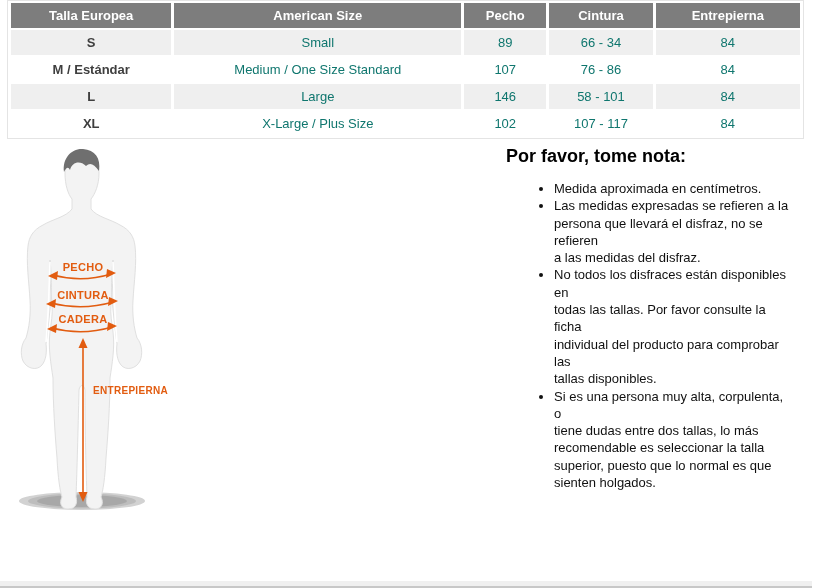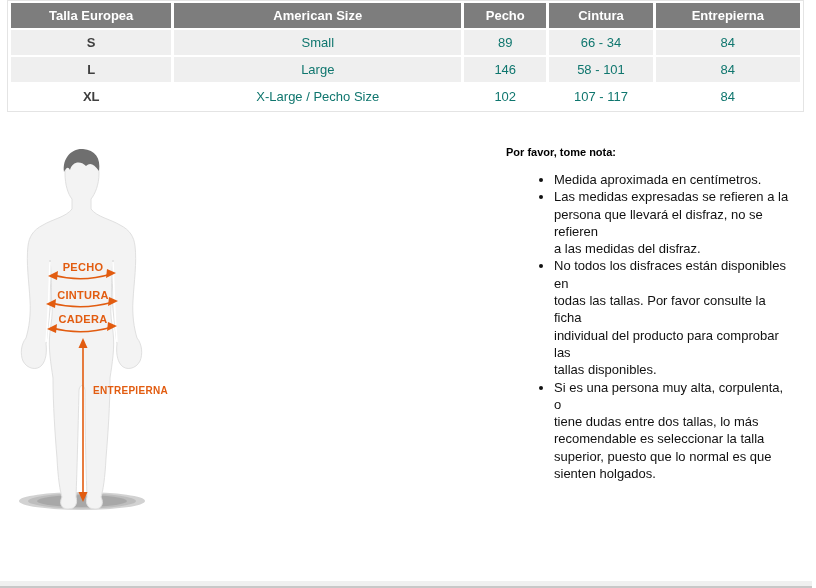--- a/index.html
+++ b/index.html
@@ -72,21 +72,21 @@
 
   
   .notes {
     position: absolute;
     left: 506px;
     top: 146px;
     width: 302px;
   }
   .notes h3 {
     margin: 0;
-    font-size: 11px;
+    font-size: 18px;
     font-weight: bold;
     color: #000000;
   }
   .notes ul {
     margin: 13px 16px 0 0;
     padding: 0 0 0 48px;
   }
   .notes li {
     font-size: 13px;
     line-height: 17.3px;
@@ -129,30 +129,37 @@
         </tr>
       </thead>
       <tbody>
         <tr class="alt">
           <td class="eu">S</td>
           <td>Small</td>
           <td>89</td>
           <td>66 - 34</td>
           <td>84</td>
         </tr>
+        <tr>
+          <td class="eu">M / Estándar</td>
+          <td>Medium / One Size Standard</td>
+          <td>107</td>
+          <td>76 - 86</td>
+          <td>84</td>
+        </tr>
         <tr class="alt">
           <td class="eu">L</td>
           <td>Large</td>
           <td>146</td>
           <td>58 - 101</td>
           <td>84</td>
         </tr>
         <tr>
           <td class="eu">XL</td>
-          <td>X-Large / Pecho Size</td>
+          <td>X-Large / Plus Size</td>
           <td>102</td>
           <td>107 - 117</td>
           <td>84</td>
         </tr>
       </tbody>
     </table>
   </div>
 
   <div class="figure-wrap">
     <svg width="260" height="380" viewBox="0 0 260 380">

